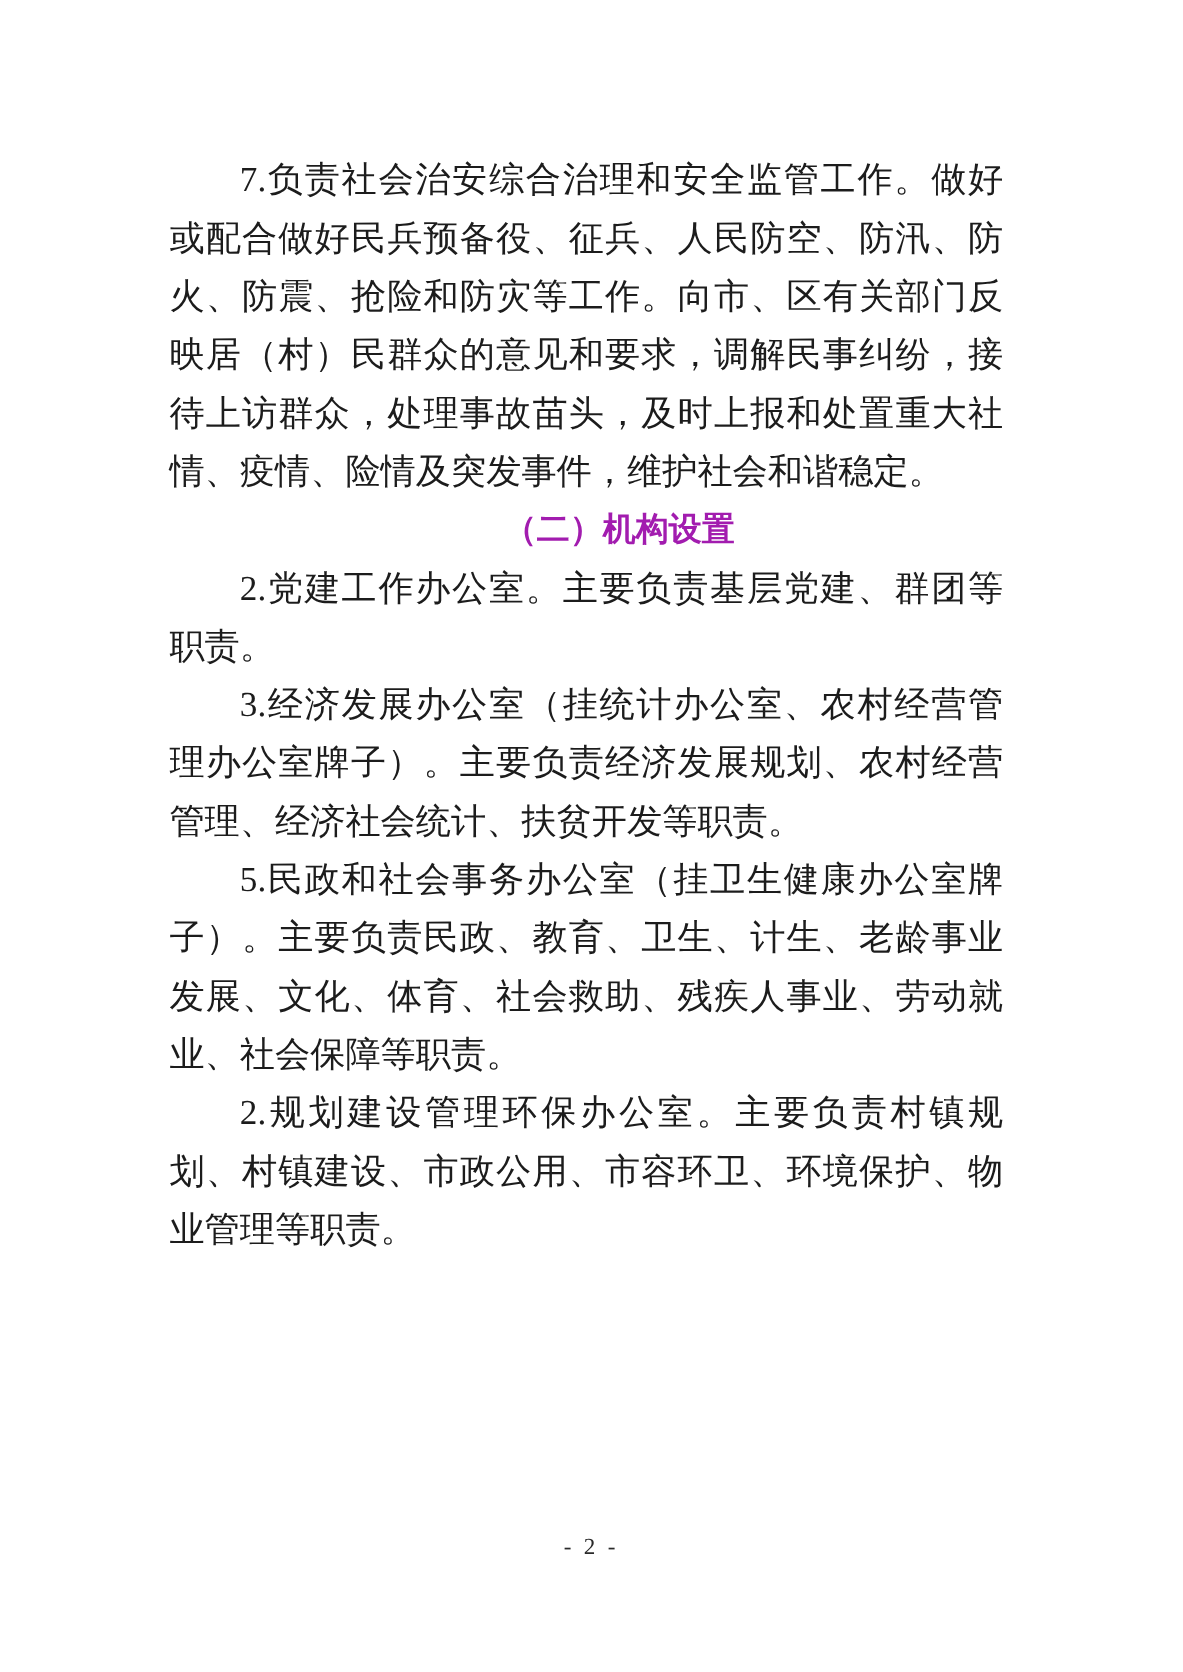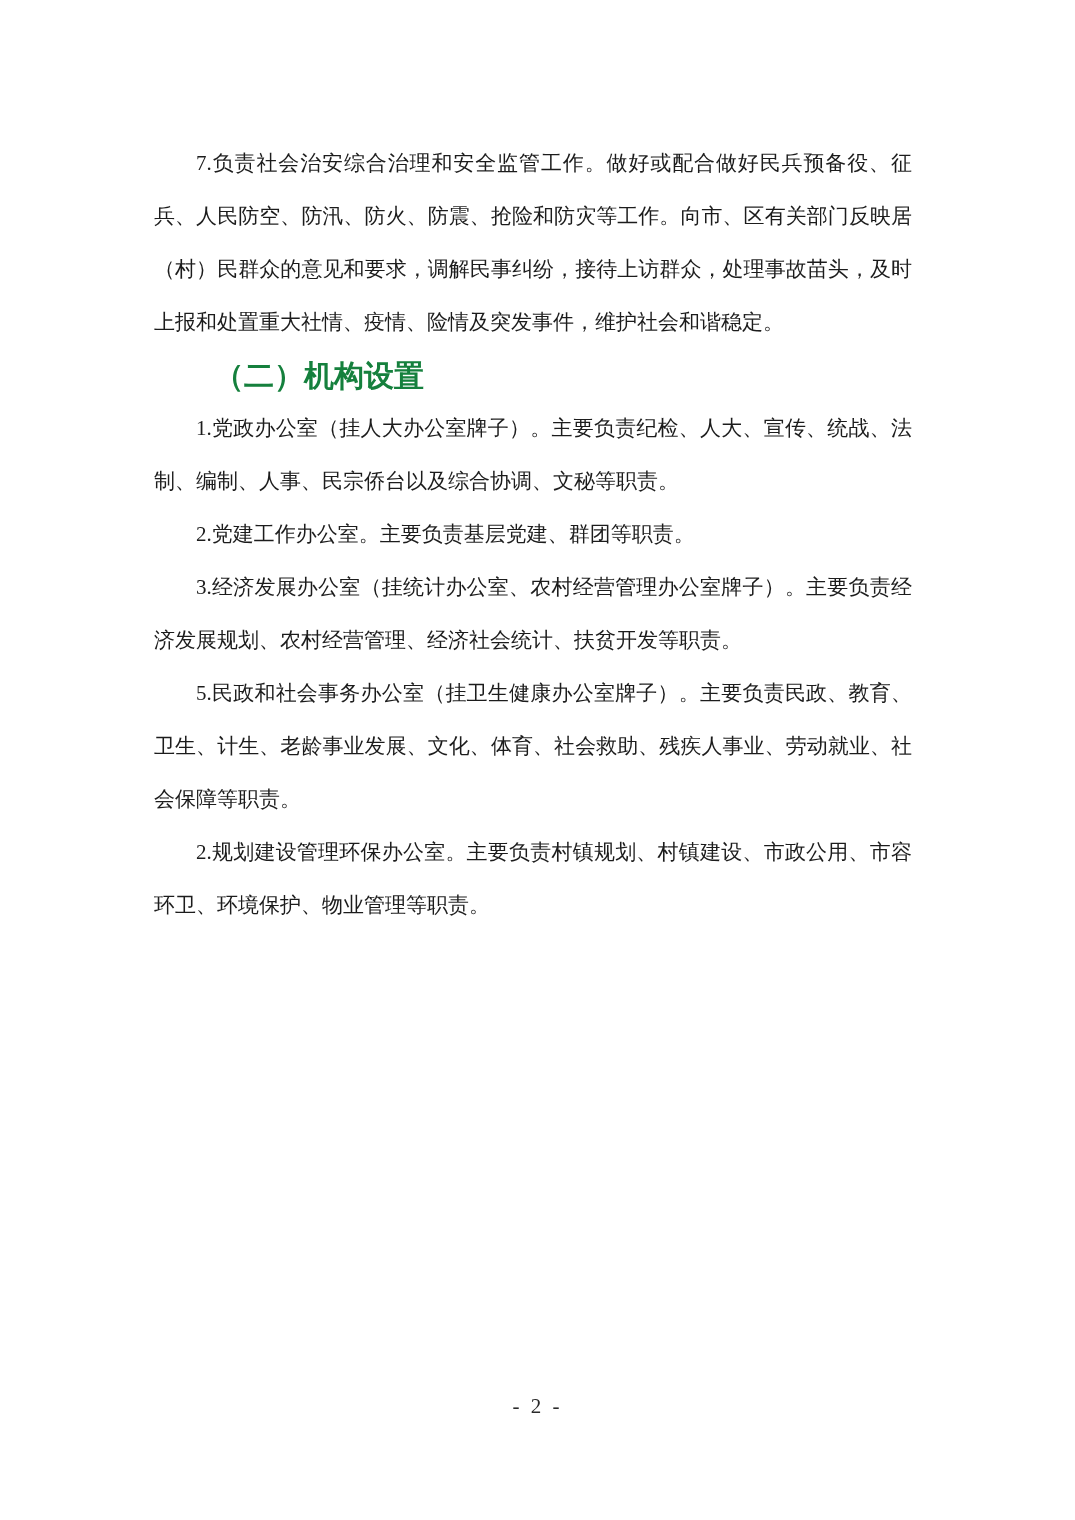--- a/index.html
+++ b/index.html
@@ -12,53 +12,52 @@
     overflow: hidden;
   }
   .text-block {
     position: absolute;
     left: 154px;
     top: 137px;
     width: 758px;
   }
   .para {
     margin: 0;
-    font-size: 21px;
+    font-size: 32px;
     line-height: 53px;
     color: #1c1c1c;
     text-align: justify;
     text-justify: inter-character;
     text-indent: 2em;
   }
   .para.heading {
     font-weight: bold;
     font-size: 30px;
-    text-align: left;
-    color: #15803d;
+    text-align: center;
+    color: #a21caf;
   }
   .footer {
     position: absolute;
     left: 0;
     top: 1392px;
     width: 1075px;
     text-align: center;
     font-size: 21px;
     line-height: 28px;
     color: #2a2a2a;
     letter-spacing: 3px;
   }
 </style>
 </head>
 <body>
 
 <div class="doc">
   <div class="text-block">
     <p class="para">7.负责社会治安综合治理和安全监管工作。做好或配合做好民兵预备役、征兵、人民防空、防汛、防火、防震、抢险和防灾等工作。向市、区有关部门反映居（村）民群众的意见和要求，调解民事纠纷，接待上访群众，处理事故苗头，及时上报和处置重大社情、疫情、险情及突发事件，维护社会和谐稳定。</p>
     <p class="para heading">（二）机构设置</p>
-    <p class="para">1.党政办公室（挂人大办公室牌子）。主要负责纪检、人大、宣传、统战、法制、编制、人事、民宗侨台以及综合协调、文秘等职责。</p>
     <p class="para">2.党建工作办公室。主要负责基层党建、群团等职责。</p>
     <p class="para">3.经济发展办公室（挂统计办公室、农村经营管理办公室牌子）。主要负责经济发展规划、农村经营管理、经济社会统计、扶贫开发等职责。</p>
     <p class="para">5.民政和社会事务办公室（挂卫生健康办公室牌子）。主要负责民政、教育、卫生、计生、老龄事业发展、文化、体育、社会救助、残疾人事业、劳动就业、社会保障等职责。</p>
     <p class="para">2.规划建设管理环保办公室。主要负责村镇规划、村镇建设、市政公用、市容环卫、环境保护、物业管理等职责。</p>
   </div>
   <div class="footer">
     <span>- 2 -</span>
   </div>
 </div>
 

